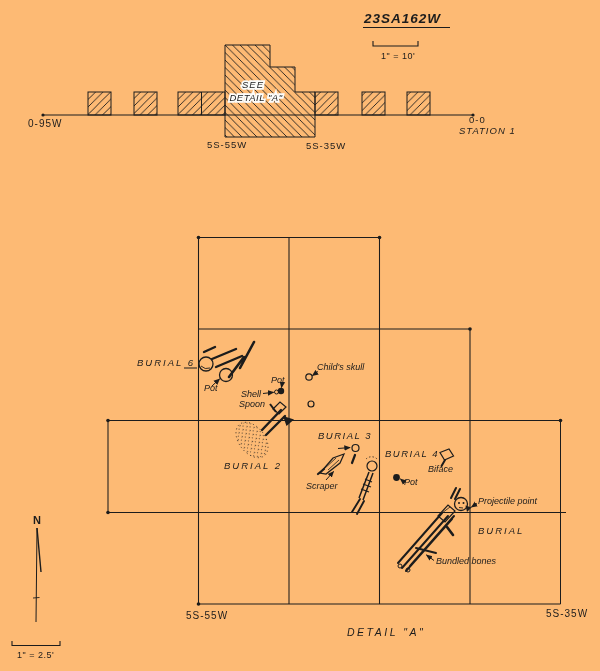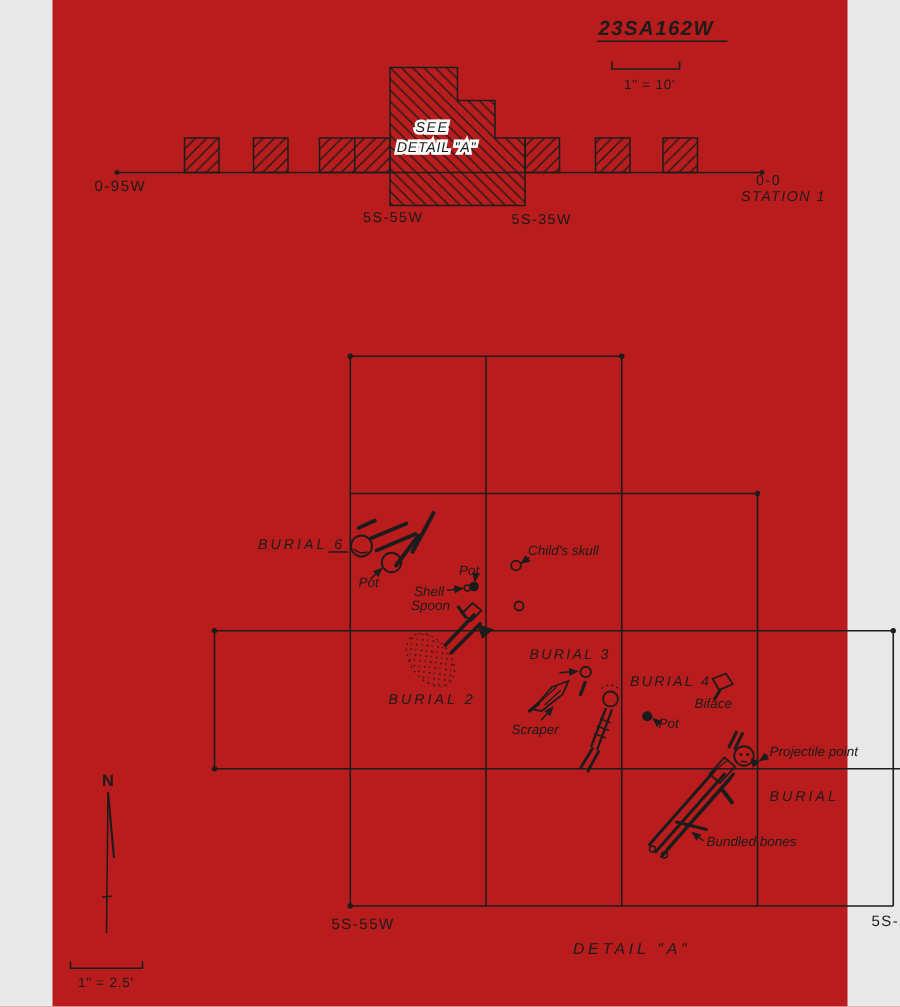--- a/index.html
+++ b/index.html
@@ -1,16 +1,16 @@
 <!DOCTYPE html>
 <html><head>
 <meta charset="utf-8">
 <style>
   html,body{margin:0;padding:0;background:#e8e8e8;}
-  #stage{width:530px;height:671px;background:#b91c1c;position:relative;margin:0 auto;}
+  #stage{width:600px;height:671px;background:#fdba74;position:relative;margin:0 auto;}
   svg{display:block;}
   .t{font-family:"Liberation Sans",sans-serif;fill:#1c1c1c;}
   .it{font-style:italic;}
   .b{font-weight:bold;}
   .halo{stroke:#fcfcfa;stroke-width:3.5;paint-order:stroke;}
   .ln{stroke:#1c1c1c;fill:none;}
 </style>
 </head>
 <body>
 

